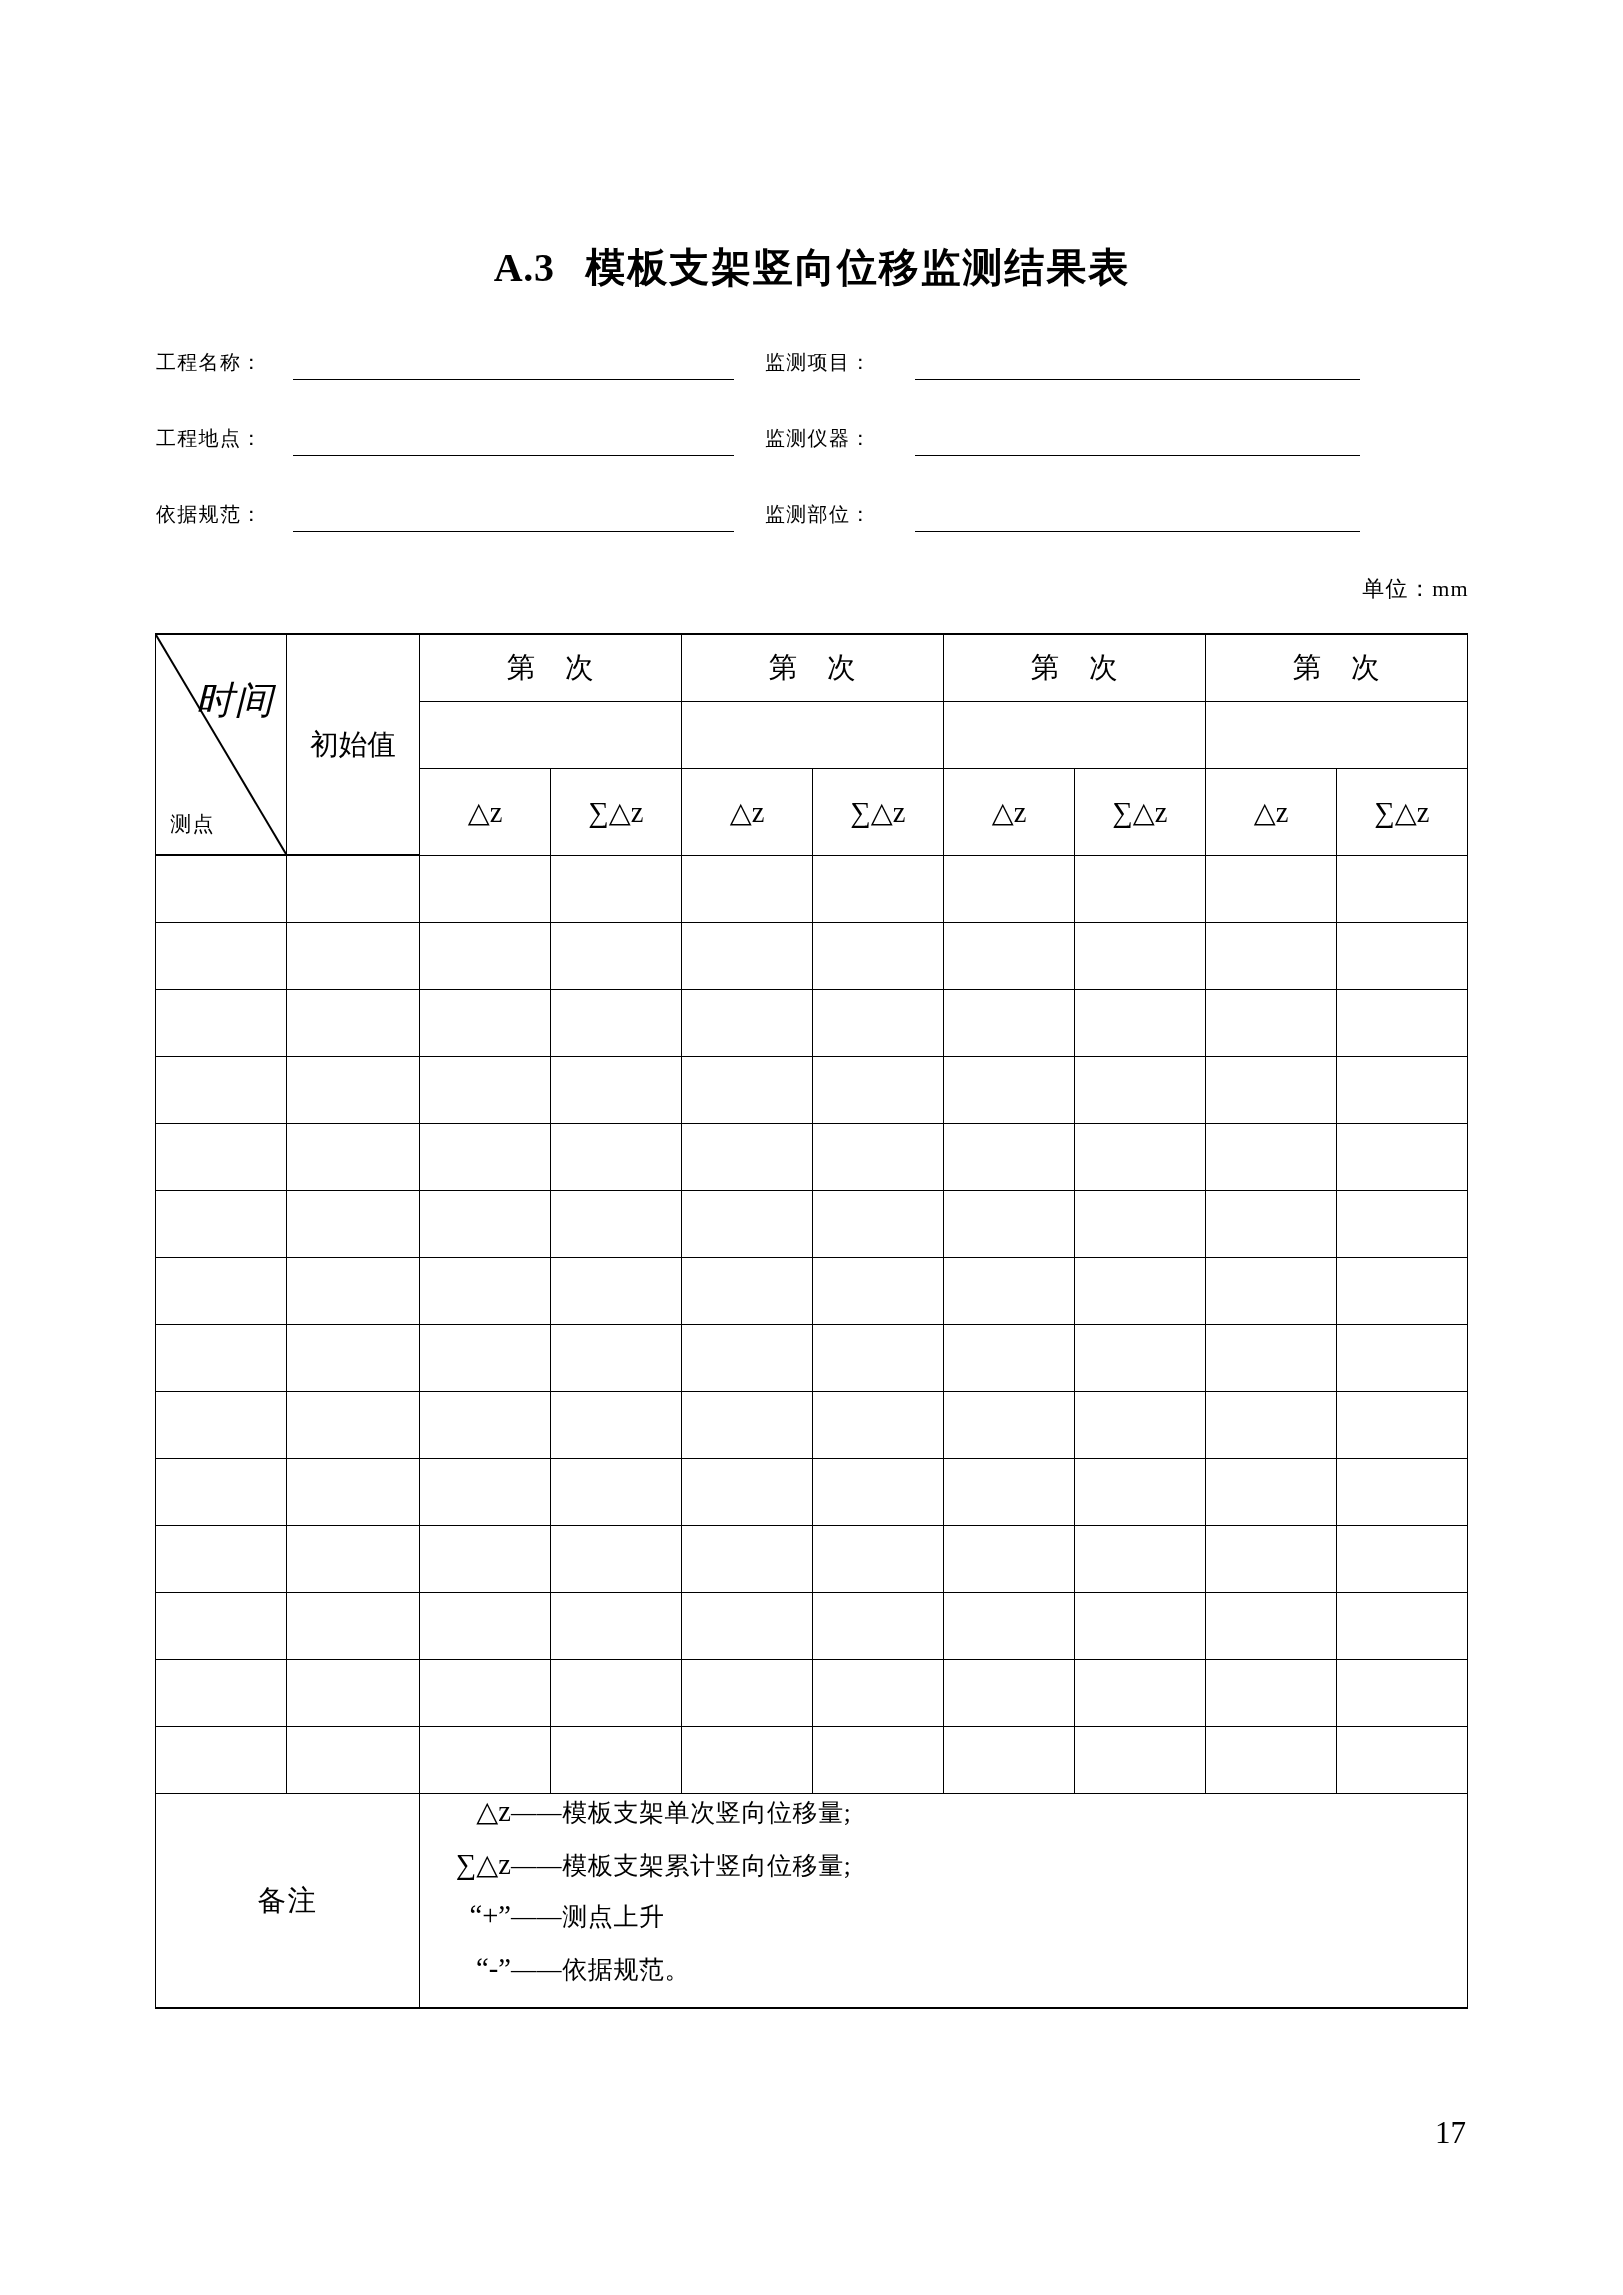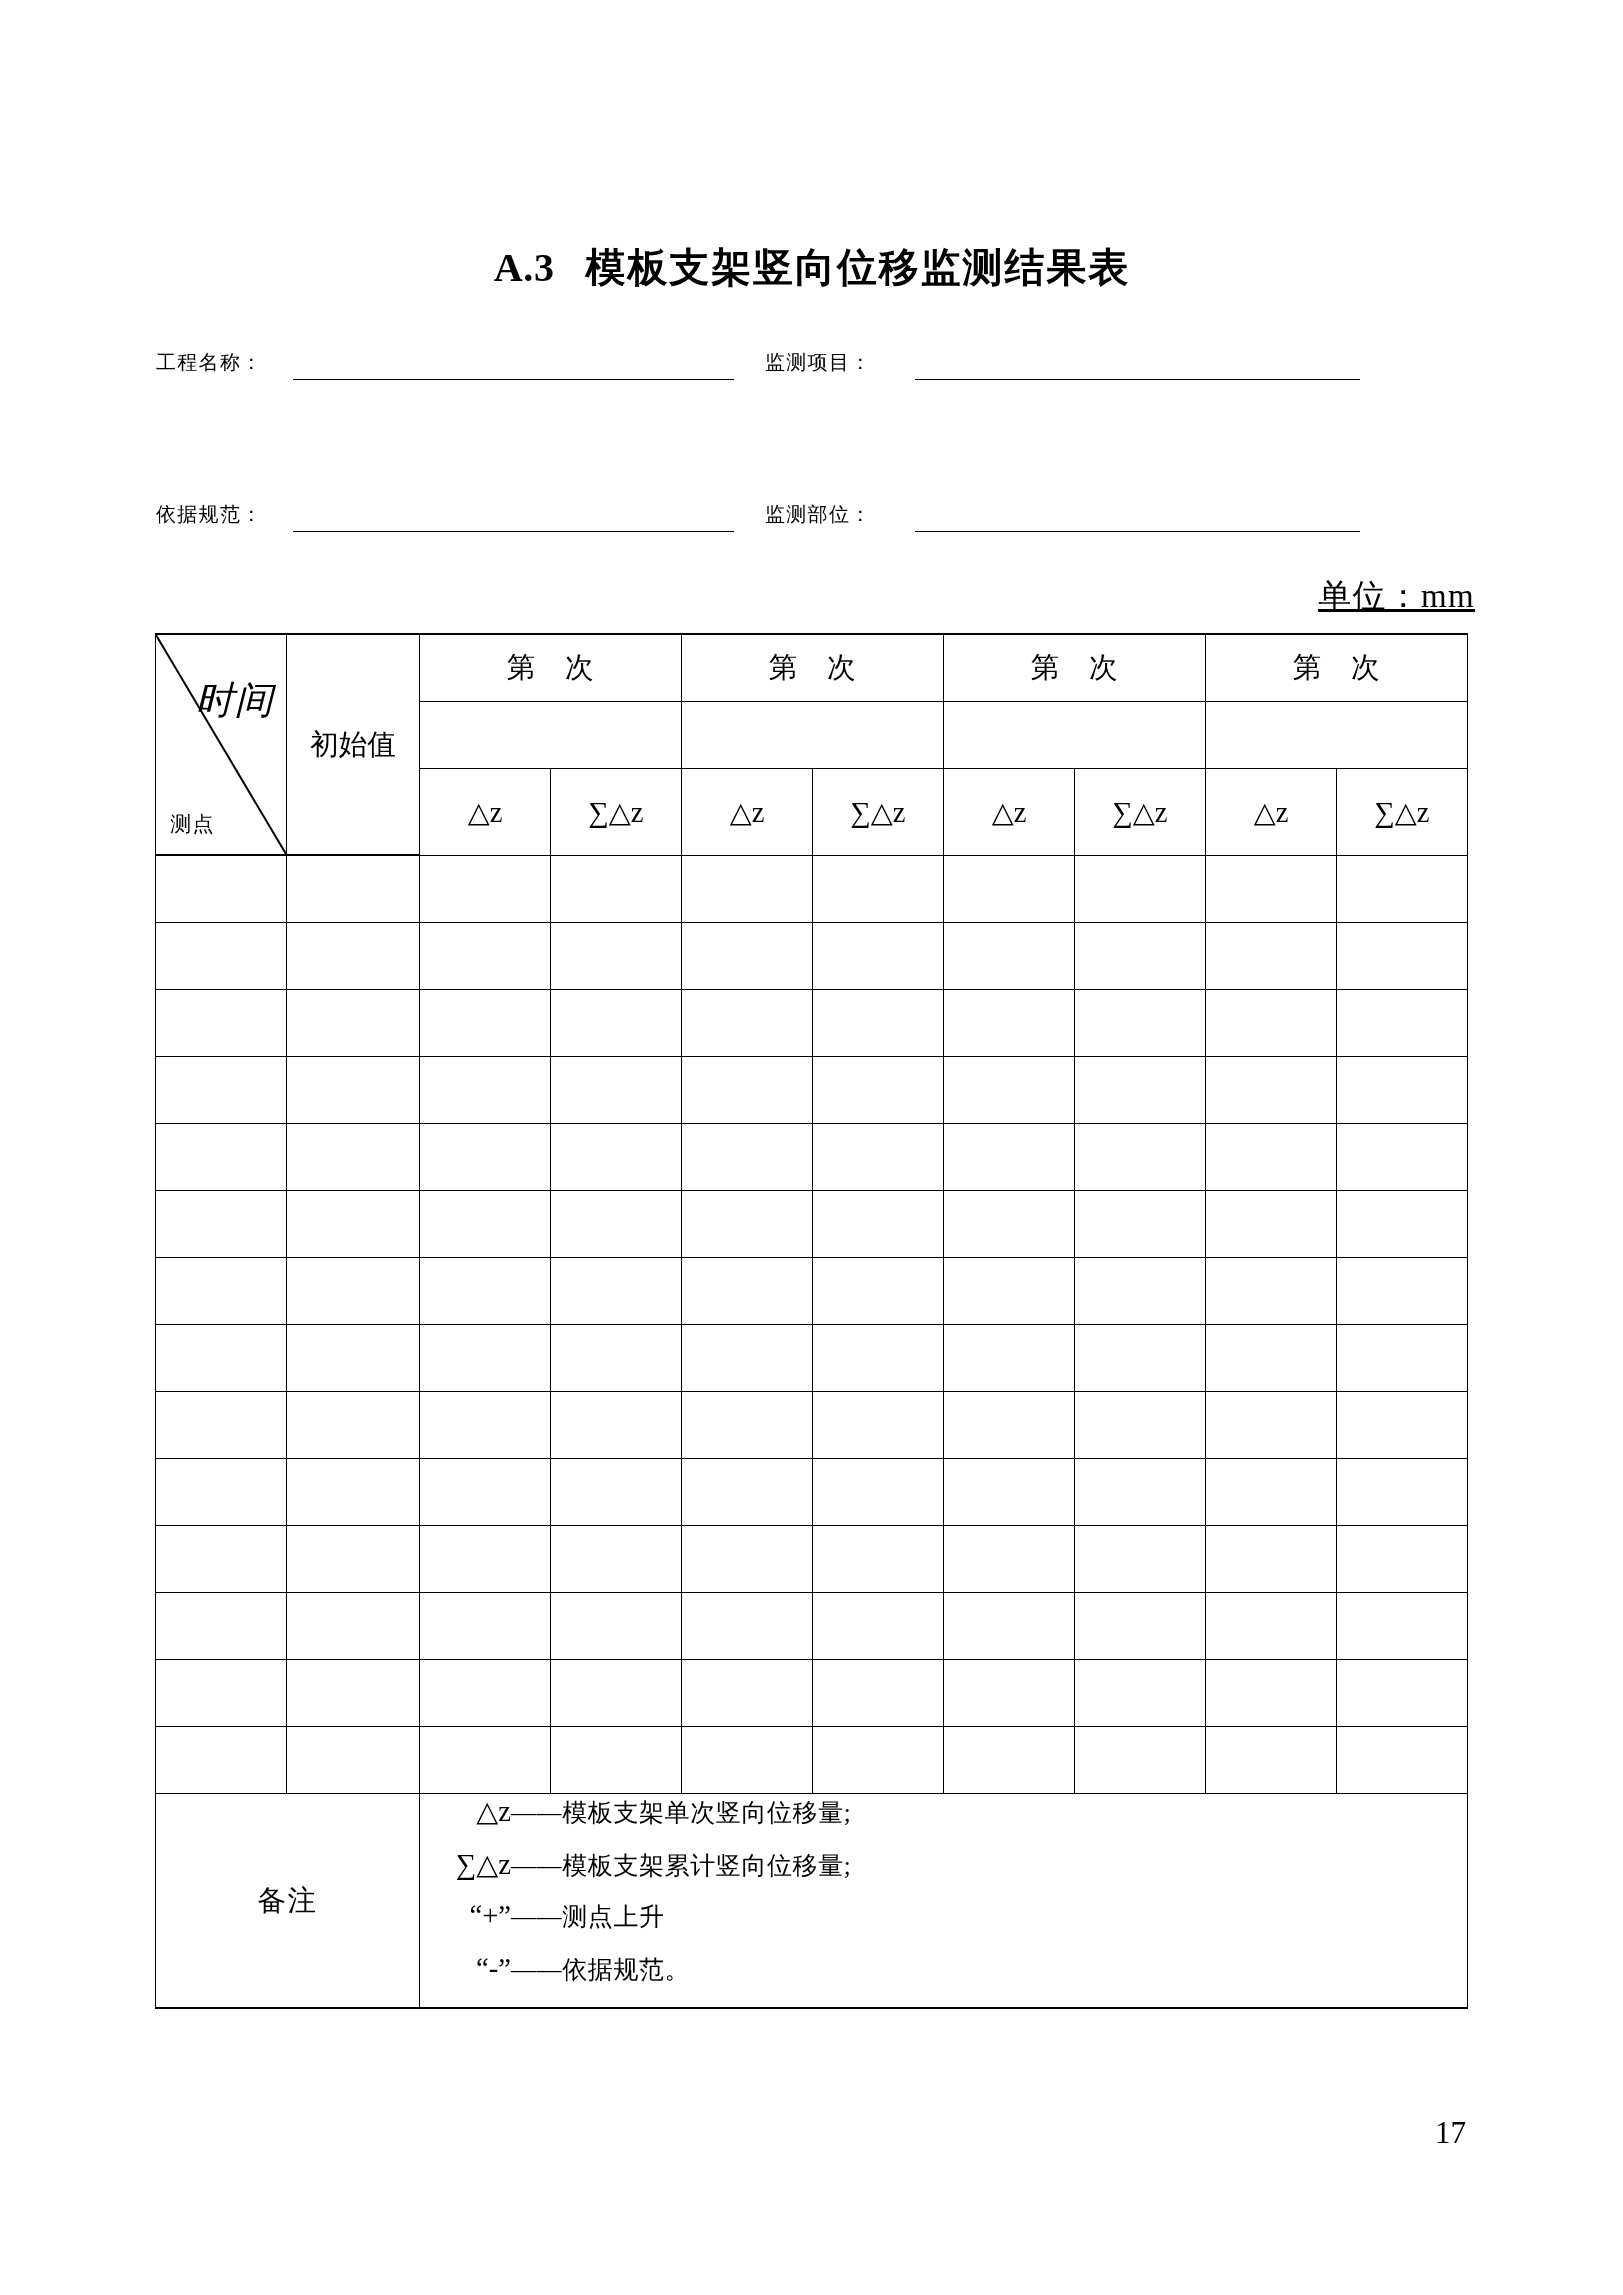--- a/index.html
+++ b/index.html
@@ -30,22 +30,22 @@
   .f-line{
     position:absolute;top:1.3px;height:35px;
     border-bottom:1.9px solid #000;
   }
   .row-1{top:343px;} .row-2{top:419px;} .row-3{top:495px;padding-left:8px;}
   .f-label.left{left:156px;}  .f-line.left{left:293px;width:441px;}
   .f-label.right{left:765px;} .f-line.right{left:915px;width:445px;}
 
   
   .unit-note{
-    position:absolute;top:574px;right:149px;
-    font-size:33px;letter-spacing:1.3px;text-decoration:underline;
+    position:absolute;top:574px;right:155px;
+    font-size:22px;letter-spacing:1.3px;
   }
 
   
   table.monitor{
     position:absolute;left:155px;top:633px;
     width:1313px;
     border-collapse:collapse;table-layout:fixed;
     border:2.6px solid #000;
     border-left-width:1.9px;border-right-width:1.9px;
   }
@@ -94,20 +94,26 @@
 <div class="page">
 
   <div class="doc-title">
     <span class="t-num">A.3</span><span>模板支架竖向位移监测结果表</span>
   </div>
 
   <div class="form-row row-1">
     <span class="f-label left">工程名称：</span>
     <span class="f-line  left"></span>
     <span class="f-label right">监测项目：</span>
+    <span class="f-line  right"></span>
+  </div>
+  <div class="form-row row-2">
+    <span class="f-label left">工程地点：</span>
+    <span class="f-line  left"></span>
+    <span class="f-label right">监测仪器：</span>
     <span class="f-line  right"></span>
   </div>
   <div class="form-row row-3">
     <span class="f-label left">依据规范：</span>
     <span class="f-line  left"></span>
     <span class="f-label right">监测部位：</span>
     <span class="f-line  right"></span>
   </div>
 
   <div class="unit-note">单位：mm</div>

